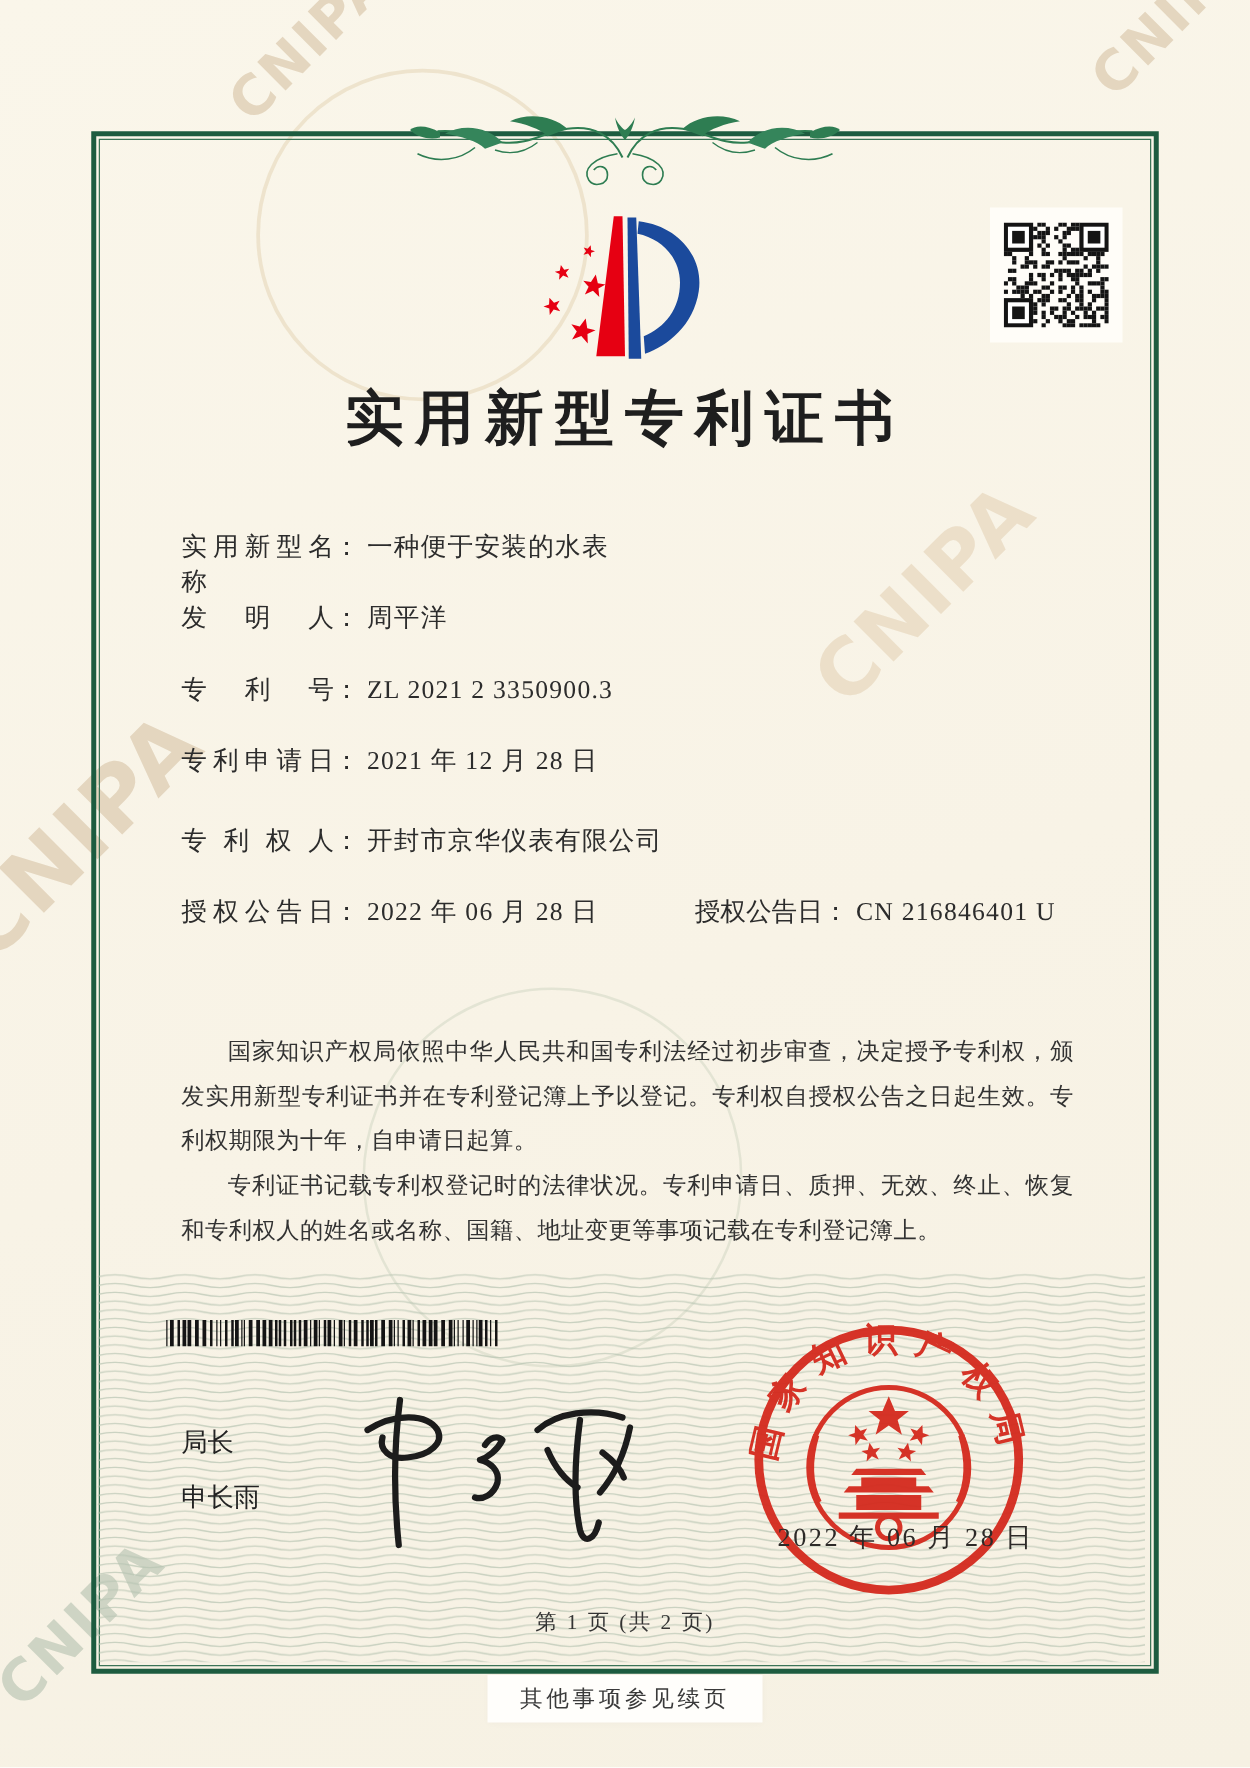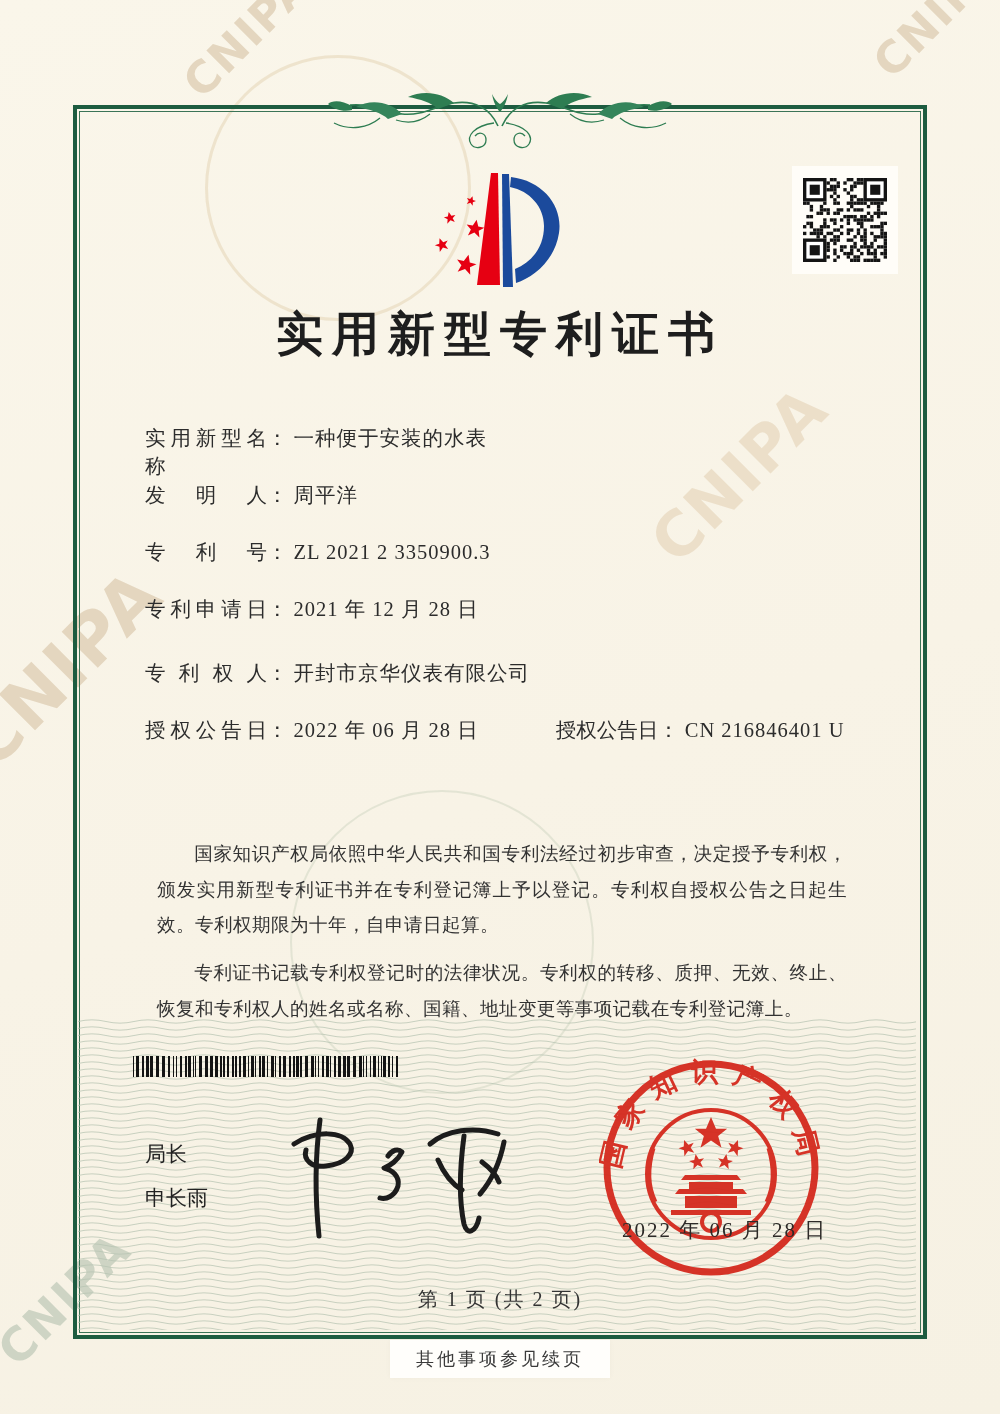--- a/index.html
+++ b/index.html
@@ -49,34 +49,34 @@
     font-size:47px;font-weight:bold;letter-spacing:9px;color:#1e1e1e;}
   .fields{position:absolute;left:145px;top:424px;width:724px;font-size:20.5px;color:#2c2c2c;}
   .frow{height:57px;line-height:28px;}
   .frow.gap{height:64px;}
   .flabel{display:inline-block;width:122px;text-align:justify;text-align-last:justify;vertical-align:top;}
   .fcolon{display:inline-block;margin-right:6px;}
   .fvalue{letter-spacing:1px;}
   .frow-double .second{margin-left:72px;}
   .paras{position:absolute;left:145px;top:824px;width:714px;font-size:18.6px;line-height:1.92;
     text-align:justify;color:#323232;letter-spacing:.4px;}
-  .paras p{margin:12px;text-indent:2em;}
+  .paras p{margin:0;text-indent:2em;}
   
   .barcode{position:absolute;left:133px;top:1056px;width:268px;height:21px;display:flex;align-items:stretch;}
   .barcode span{display:block;height:100%;}
   
   .signer{position:absolute;left:145px;font-size:21px;color:#222;z-index:5;}
   .signer.t{top:1140px;}
   .signer.n{top:1184px;}
   .sig{position:absolute;left:268px;top:1098px;z-index:5;}
   
   .seal{position:absolute;left:599px;top:1056px;z-index:6;opacity:.94;}
   .seal-date{position:absolute;left:622px;top:1216px;z-index:7;font-size:21px;color:#2d2a28;
     letter-spacing:2px;white-space:nowrap;}
-  .page-no{position:absolute;left:0;top:1286px;width:100%;text-align:center;font-size:20px;
+  .page-no{position:absolute;left:0;top:1286px;width:100%;text-align:center;font-size:17px;
     color:#333;z-index:5;letter-spacing:2px;}
   .footer-box{position:absolute;left:50%;top:1340px;transform:translateX(-50%);
     background:#fffefb;padding:7px 26px;z-index:5;box-shadow:0 0 6px rgba(0,0,0,.03);}
   .footer-note{font-size:18px;color:#3a3a3a;letter-spacing:3px;}
 </style>
 </head>
 <body>
 
 <div class="page">
 
@@ -386,21 +386,21 @@
         <span class="flabel">专利权人</span><span class="fcolon">：</span><span class="fvalue">开封市京华仪表有限公司</span>
       </div>
       <div class="frow frow-double">
         <span><span class="flabel">授权公告日</span><span class="fcolon">：</span><span class="fvalue">2022 年 06 月 28 日</span></span>
         <span class="second"><span>授权公告日</span><span class="fcolon">：</span><span class="fvalue">CN 216846401 U</span></span>
       </div>
     </div>
 
     <div class="paras">
       <p>国家知识产权局依照中华人民共和国专利法经过初步审查，决定授予专利权，颁发实用新型专利证书并在专利登记簿上予以登记。专利权自授权公告之日起生效。专利权期限为十年，自申请日起算。</p>
-      <p>专利证书记载专利权登记时的法律状况。专利权的转移、质押、无效、终止、恢复和专利权人的姓名或名称、国籍、地址变更等事项记载在专利登记簿上。</p>
+      <p>专利证书记载专利权登记时的法律状况。专利申请日、质押、无效、终止、恢复和专利权人的姓名或名称、国籍、地址变更等事项记载在专利登记簿上。</p>
     </div>
 
     <div class="barcode" id="barcode">
         <span style="width:1px;background:#141414"></span>
         <span style="width:2px;background:transparent"></span>
         <span style="width:3px;background:#141414"></span>
         <span style="width:3px;background:transparent"></span>
         <span style="width:2px;background:#141414"></span>
         <span style="width:2px;background:transparent"></span>
         <span style="width:3px;background:#141414"></span>

